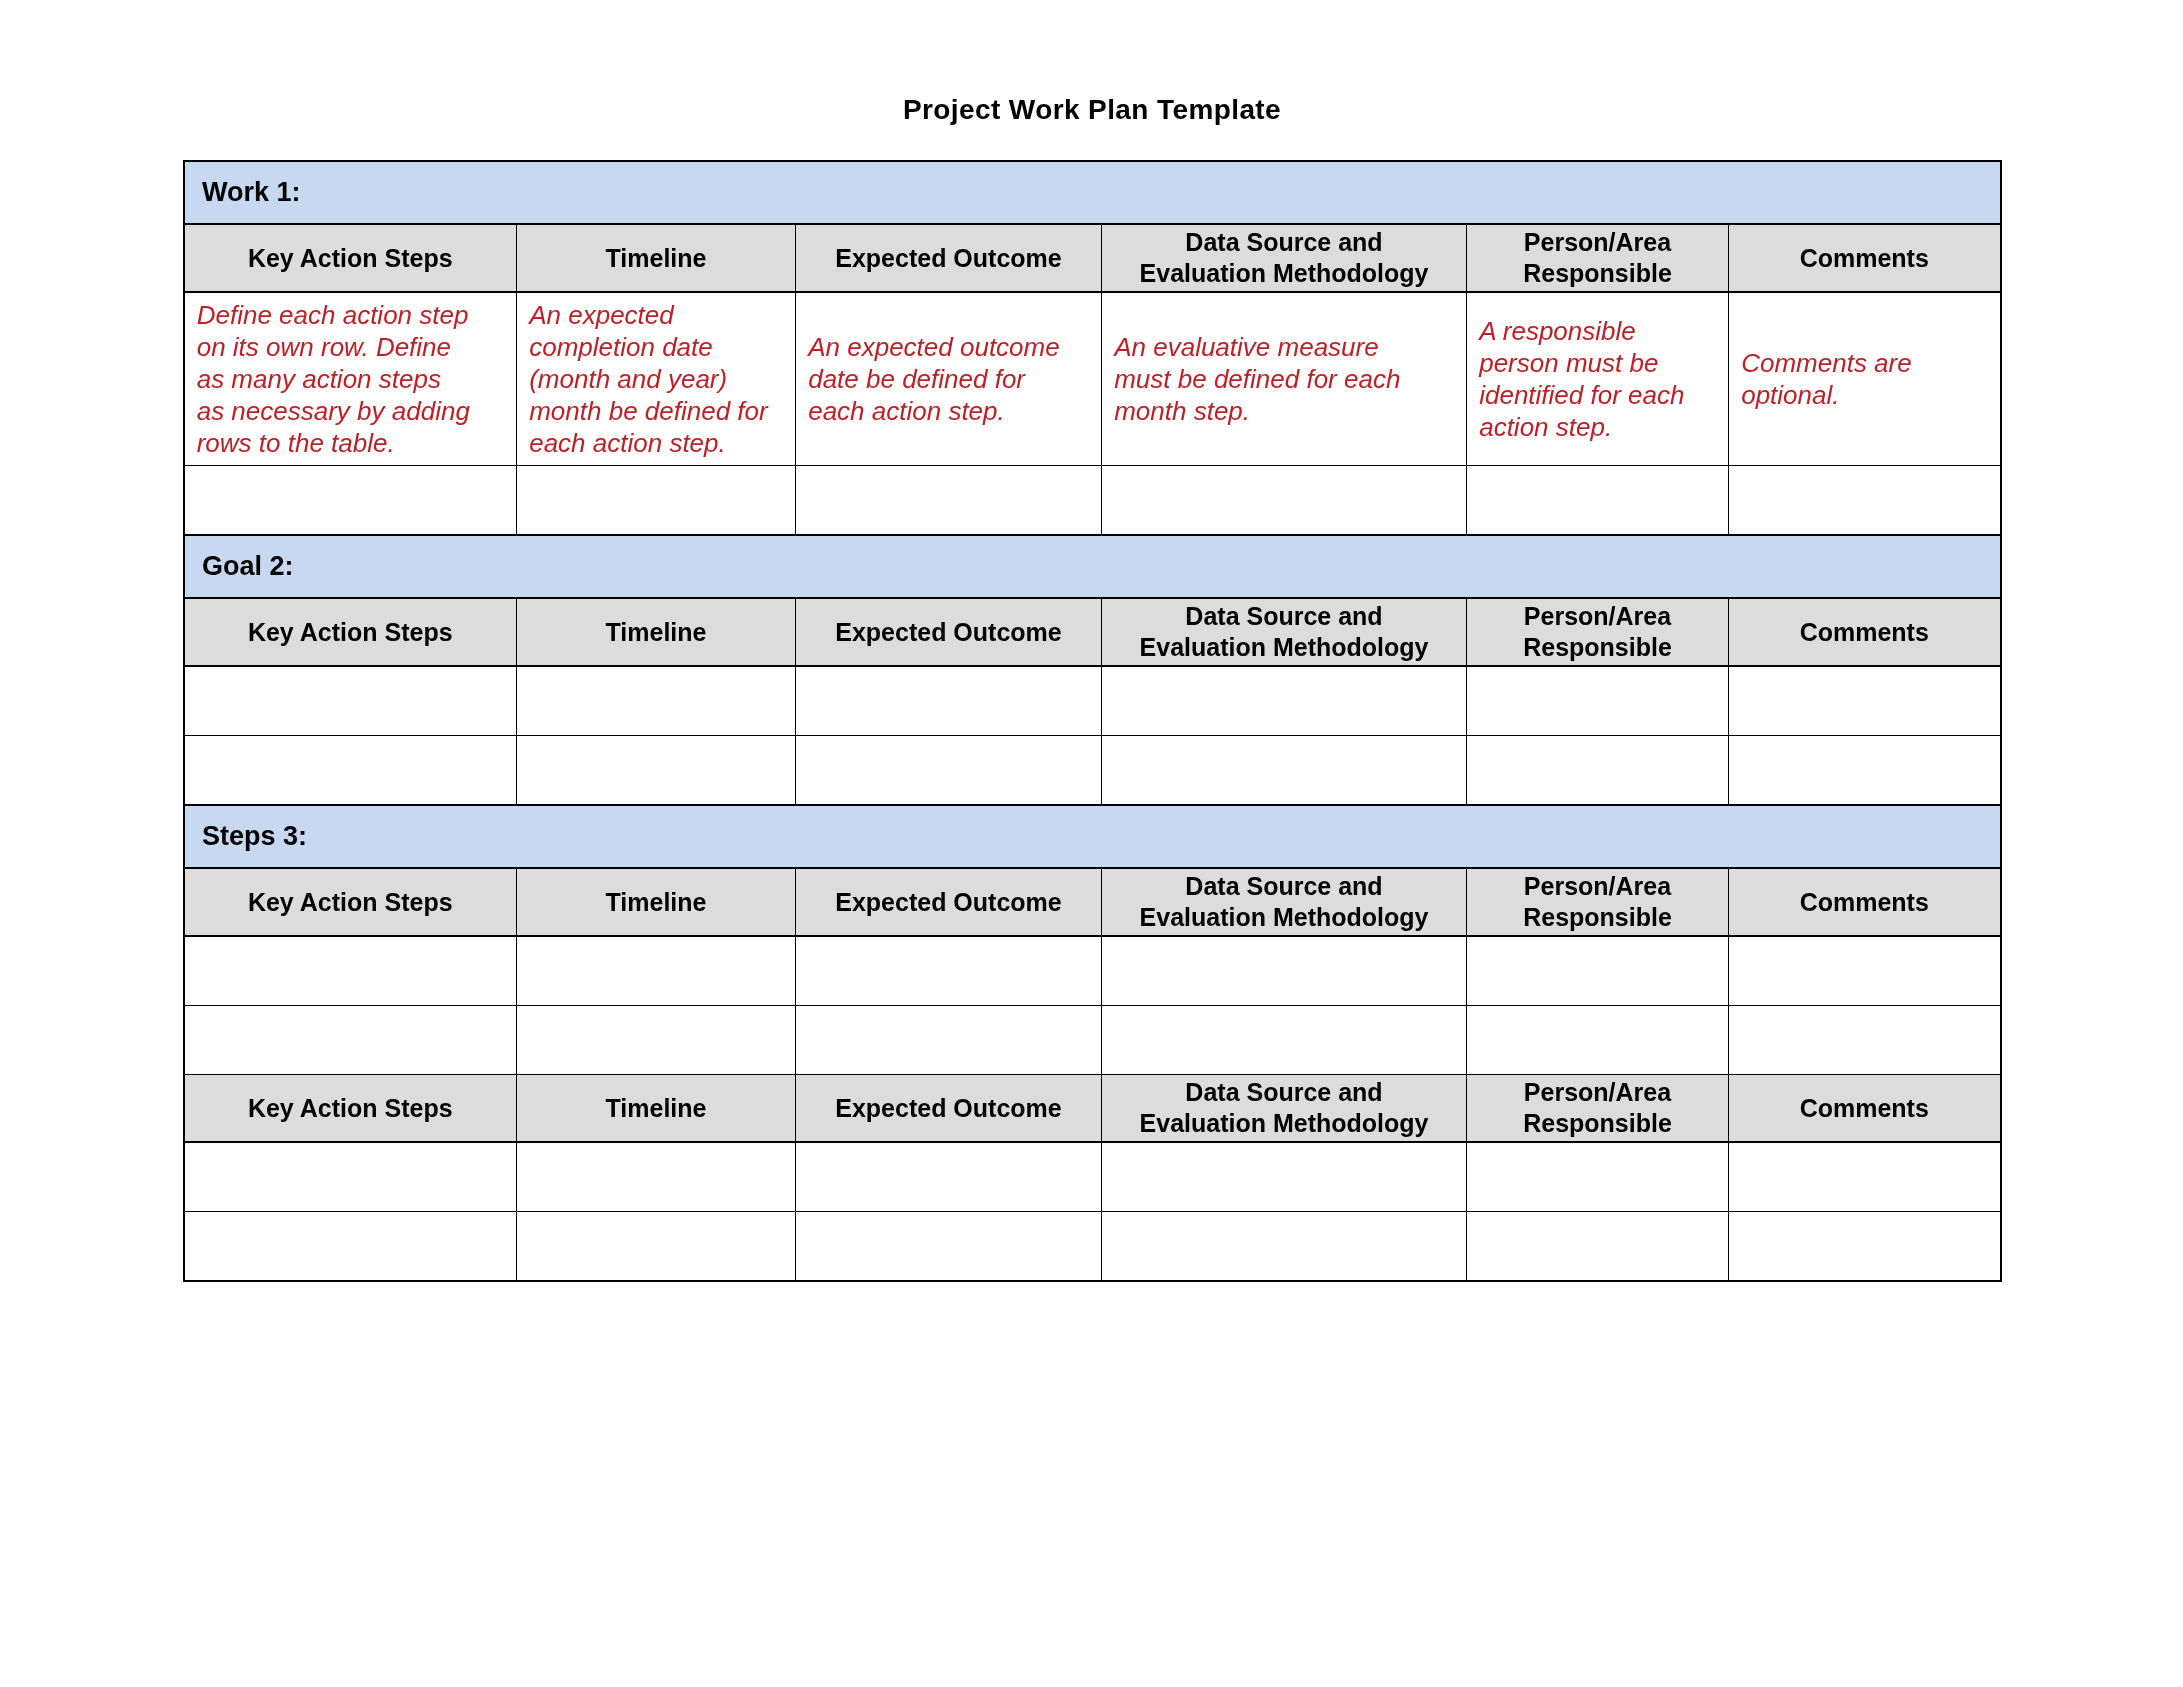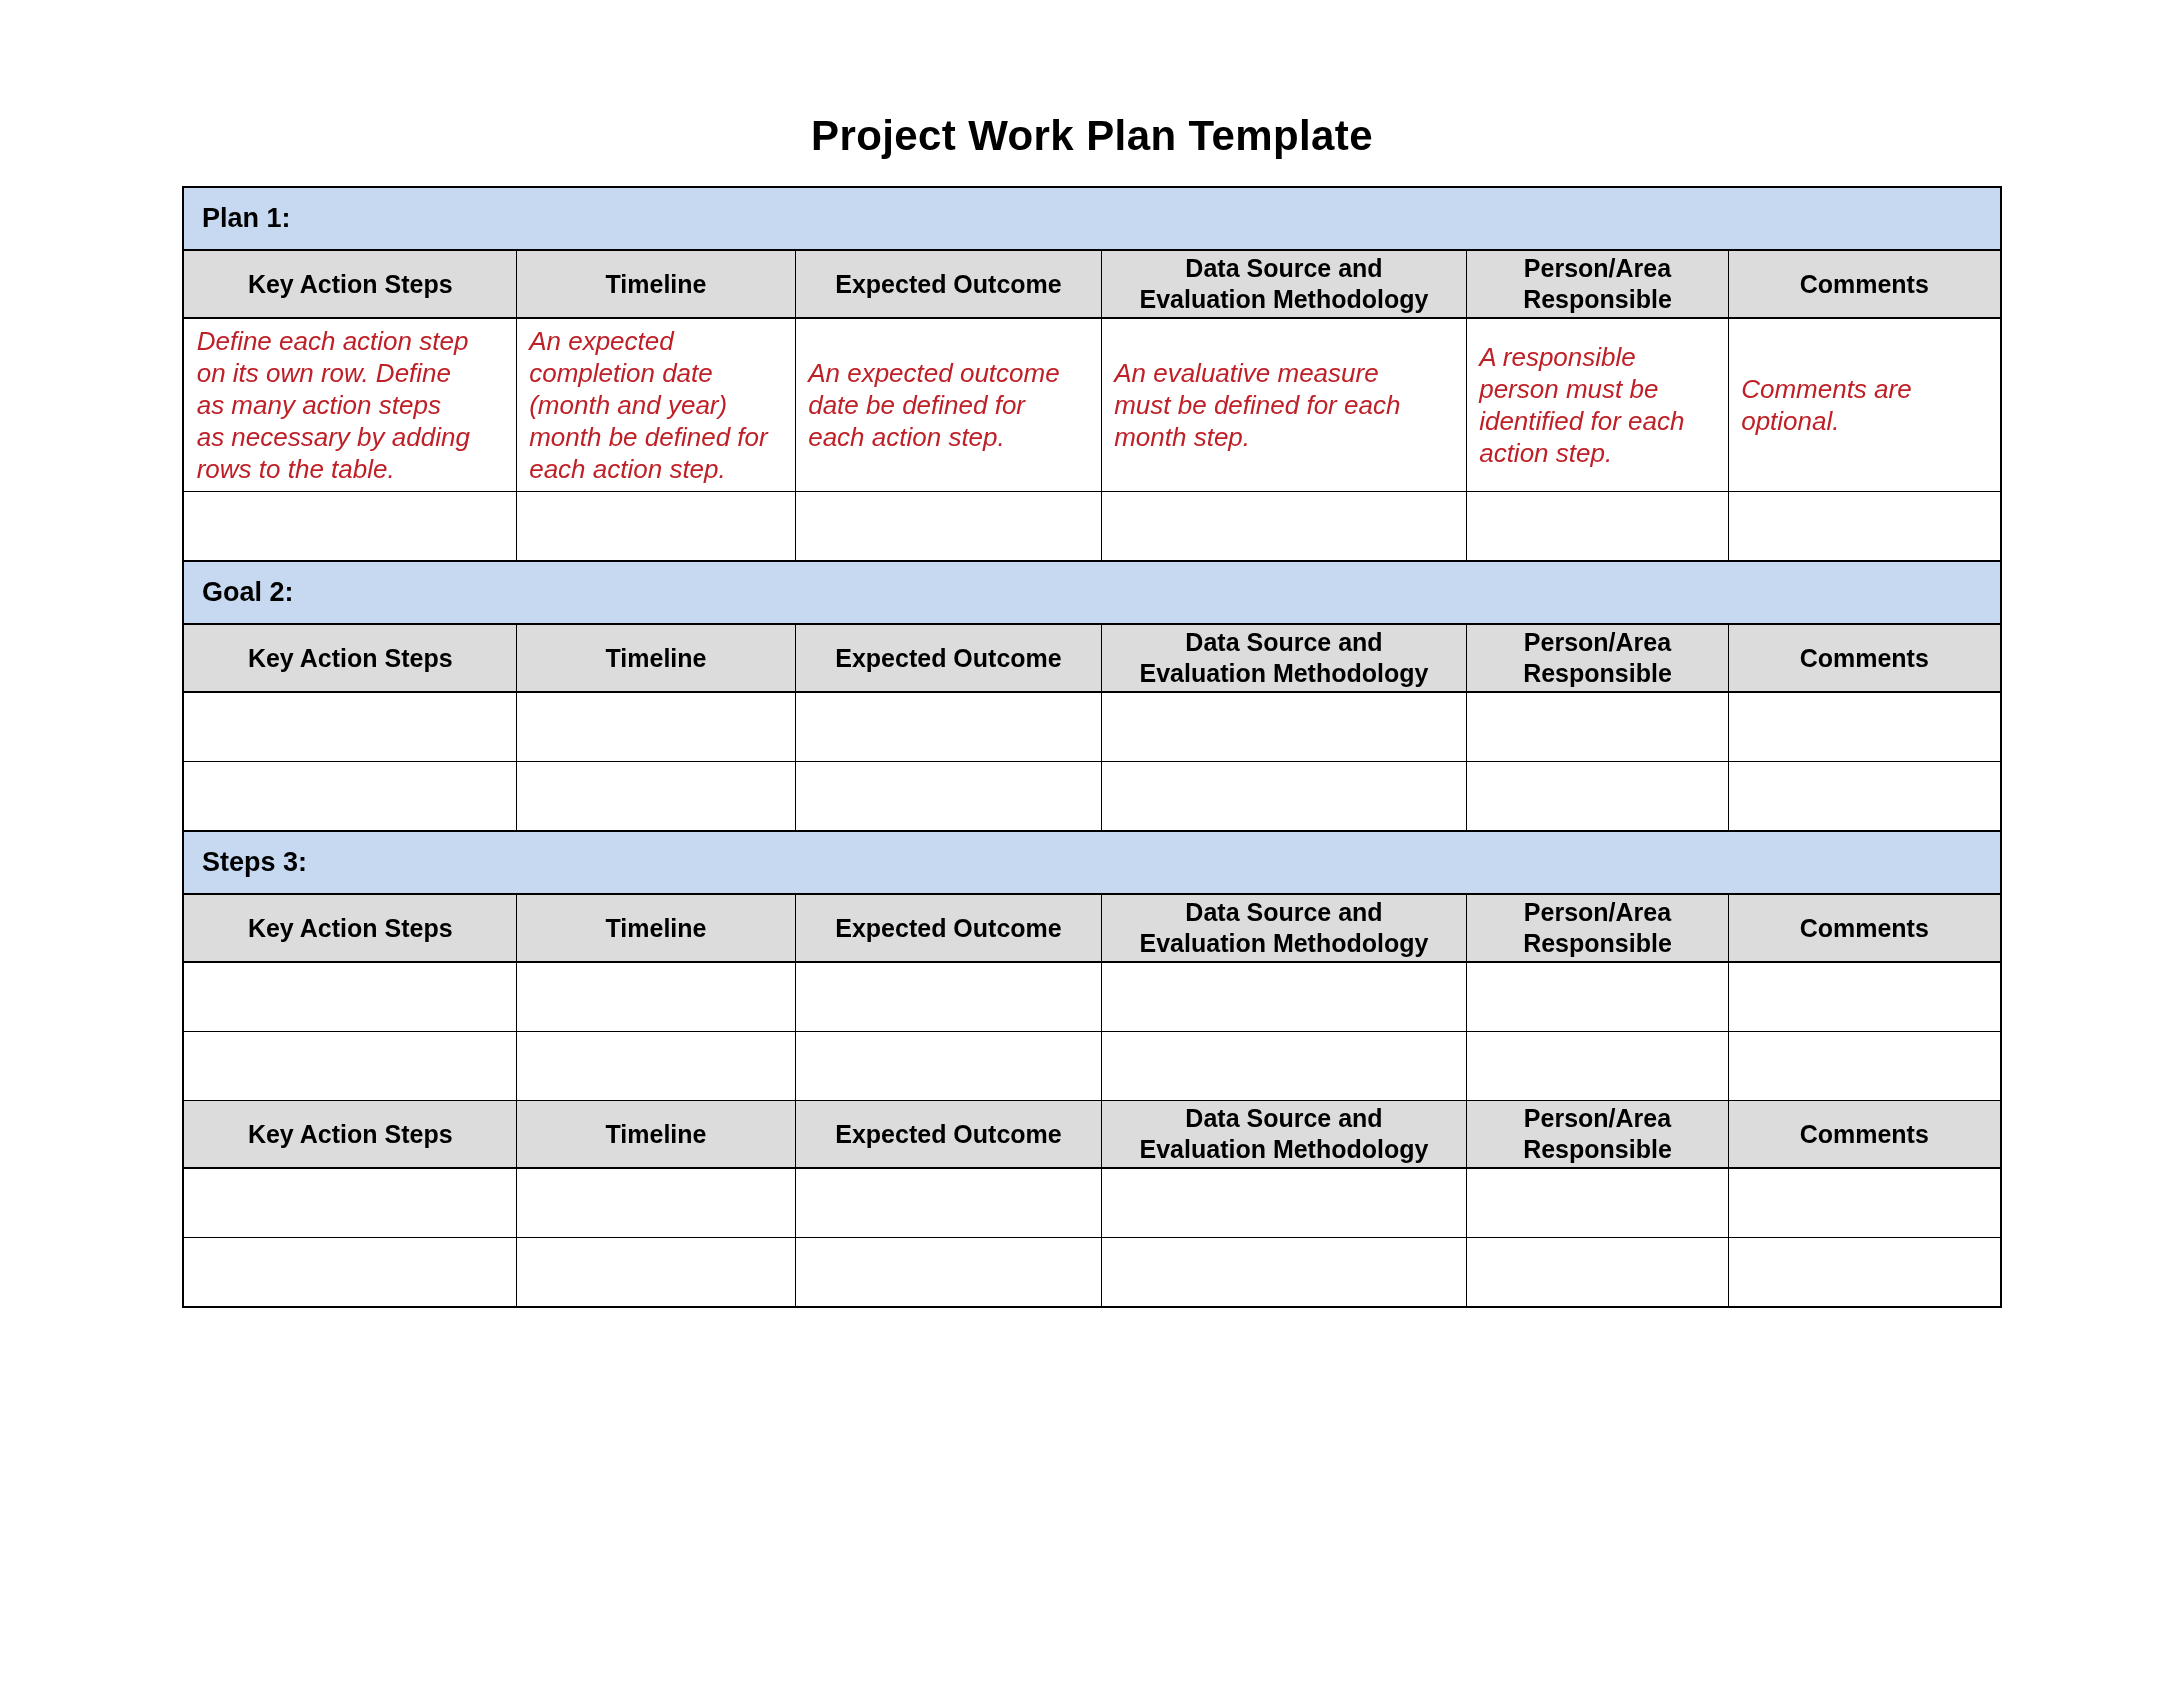--- a/index.html
+++ b/index.html
@@ -10,23 +10,23 @@
     color: #000000;
   }
   body {
     width: 2184px;
     height: 1687px;
     overflow: hidden;
     position: relative;
   }
   .title {
     margin: 0;
-    padding-top: 119px;
+    padding-top: 93px;
     text-align: center;
-    font-size: 42px;
+    font-size: 28px;
     line-height: 34px;
     font-weight: bold;
     letter-spacing: 0.4px;
   }
   table.plan {
     border-collapse: collapse;
     table-layout: fixed;
     width: 1817px;
     margin: 33px auto 0 auto;
     border: 2.6px solid #000000;
@@ -83,21 +83,21 @@
     <col style="width:333px">
       <col style="width:279px">
       <col style="width:306px">
     <col style="width:365px">
       <col style="width:262px">
       <col style="width:272px">
   </colgroup>
   <tbody>
 
     <tr class="goal-row">
-      <td colspan="6">Plan 1:</td>
+      <td colspan="6">Work 1:</td>
     </tr>
     <tr class="head-row">
       <th>Key Action Steps</th>
       <th>Timeline</th>
       <th>Expected Outcome</th>
       <th>Data Source and
 Evaluation Methodology</th>
       <th>Person/Area
 Responsible</th>
       <th>Comments</th>

